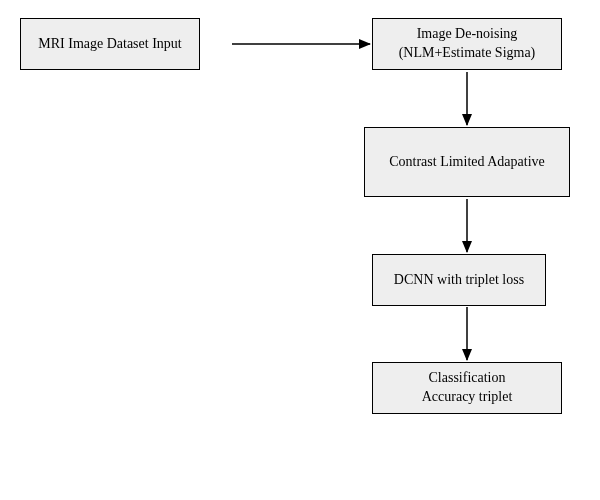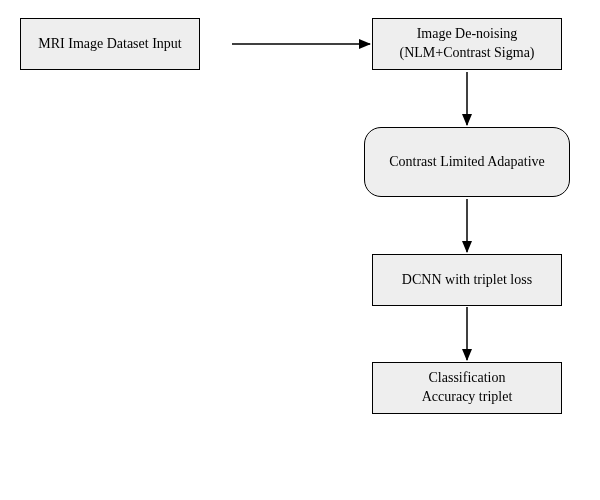--- a/index.html
+++ b/index.html
@@ -61,31 +61,31 @@
 
   <div class="node" style="left:20px; top:18px; width:180px; height:52px;">
     <div>
       <span class="line">MRI Image Dataset Input</span>
     </div>
   </div>
 
   <div class="node" style="left:372px; top:18px; width:190px; height:52px;">
     <div>
       <span class="line">Image De-noising</span>
-      <span class="line">(NLM+Contrast Sigma)</span>
+      <span class="line">(NLM+Estimate Sigma)</span>
     </div>
   </div>
 
-  <div class="node" style="left:364px; top:127px; width:206px; height:70px;border-radius:17px;">
+  <div class="node" style="left:364px; top:127px; width:206px; height:70px;">
     <div>
       <span class="line">Contrast Limited Adapative</span>
     </div>
   </div>
 
-  <div class="node" style="left:372px; top:254px; width:190px; height:52px;justify-content:center;">
+  <div class="node" style="left:372px; top:254px; width:174px; height:52px;justify-content:center;">
     <div>
       <span class="line">DCNN with triplet loss</span>
     </div>
   </div>
 
   <div class="node" style="left:372px; top:362px; width:190px; height:52px;">
     <div>
       <span class="line">Classification</span>
       <span class="line">Accuracy triplet</span>
     </div>

